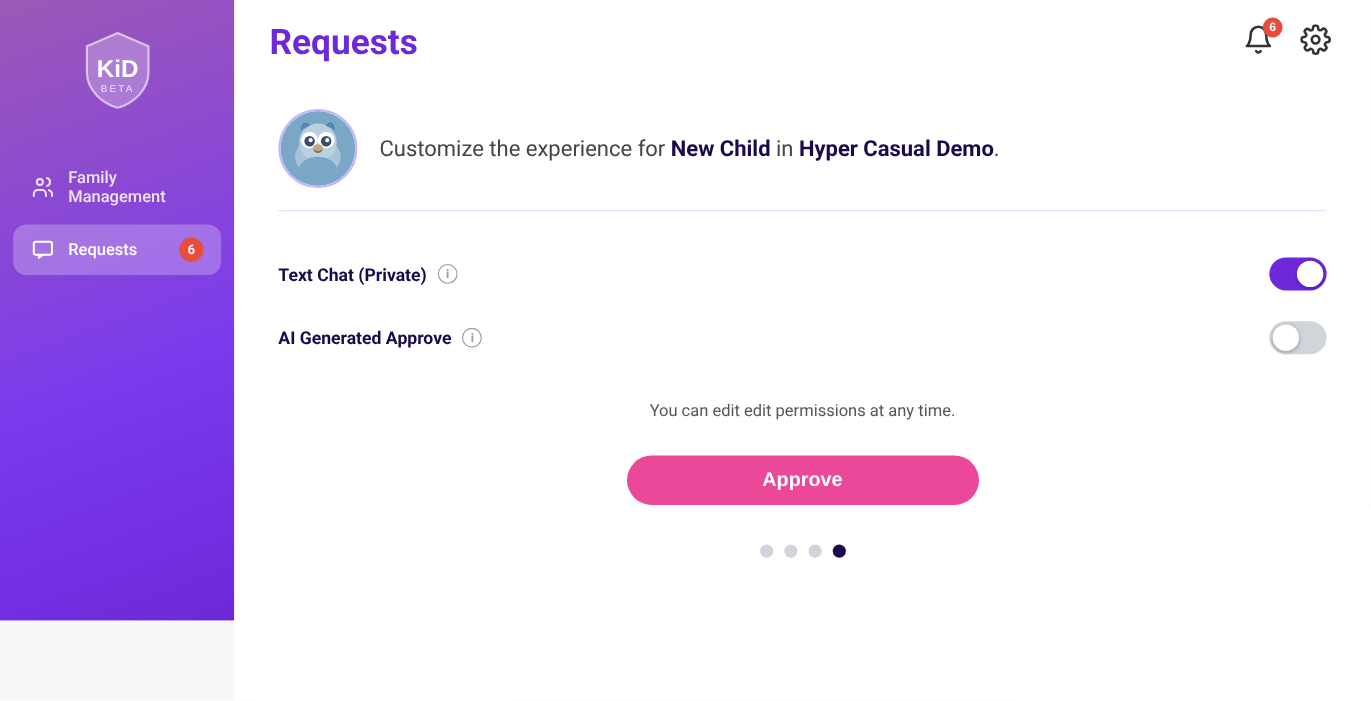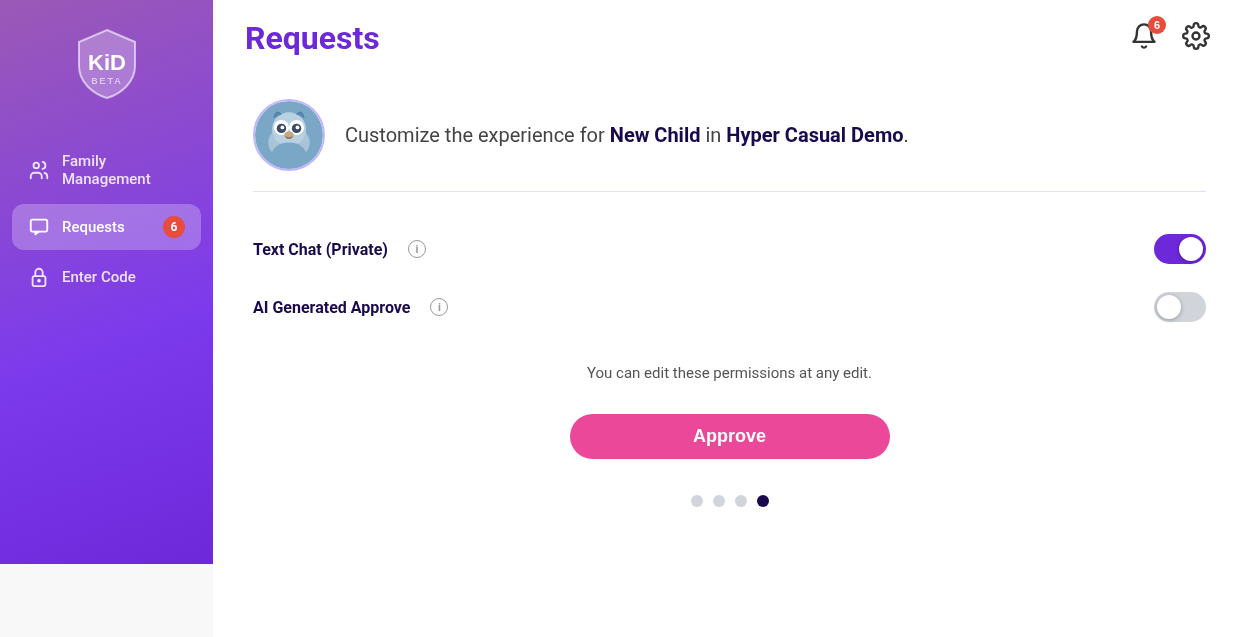--- a/index.html
+++ b/index.html
@@ -166,21 +166,21 @@
     
     .permission-row {
       display: flex;
       align-items: center;
       justify-content: space-between;
       padding: 14px 0;
     }
     .permission-label {
       display: flex;
       align-items: center;
-      gap: 20px;
+      gap: 10px;
       font-size: 16px;
       font-weight: 700;
       color: #1a0a4d;
     }
     .info-icon {
       width: 18px;
       height: 18px;
       border-radius: 50%;
       border: 1.5px solid #999;
       display: inline-flex;
@@ -282,28 +282,20 @@
 
     <div class="nav-item active">
       <svg class="nav-icon" viewBox="0 0 24 24" fill="none" stroke="currentColor" stroke-width="2" stroke-linecap="round" stroke-linejoin="round">
         <rect x="3" y="4" width="18" height="13" rx="2"></rect>
         <path d="M8 17v3l4-3"></path>
       </svg>
       <span>Requests</span>
       <span class="nav-badge">6</span>
     </div>
 
-    <div class="nav-item">
-      <svg class="nav-icon" viewBox="0 0 24 24" fill="none" stroke="currentColor" stroke-width="2" stroke-linecap="round" stroke-linejoin="round">
-        <rect x="5" y="11" width="14" height="11" rx="2"></rect>
-        <path d="M8 11V7a4 4 0 0 1 8 0v4"></path>
-        <circle cx="12" cy="16" r="1" fill="currentColor"></circle>
-      </svg>
-      <span>Enter Code</span>
-    </div>
   </nav>
 </aside>
 
 <main class="main">
   <header class="header">
     <h1 class="page-title">Requests</h1>
     <div class="header-icons">
       <button class="notif-btn">
         <svg width="28" height="28" viewBox="0 0 24 24" fill="none" stroke="#333" stroke-width="2" stroke-linecap="round" stroke-linejoin="round">
           <path d="M18 8A6 6 0 0 0 6 8c0 7-3 9-3 9h18s-3-2-3-9"></path>
@@ -362,21 +354,21 @@
       <div class="permission-label">
         <span>AI Generated Approve</span>
         <span class="info-icon">i</span>
       </div>
       <div class="toggle">
         <div class="toggle-track off"></div>
         <div class="toggle-thumb off"></div>
       </div>
     </div>
 
-    <p class="edit-note">You can edit these permissions at any edit.</p>
+    <p class="edit-note">You can edit edit permissions at any time.</p>
 
     <button class="approve-btn">Approve</button>
 
     <div class="pagination-dots">
       <div class="dot"></div>
       <div class="dot"></div>
       <div class="dot"></div>
       <div class="dot active"></div>
     </div>
   </div>

